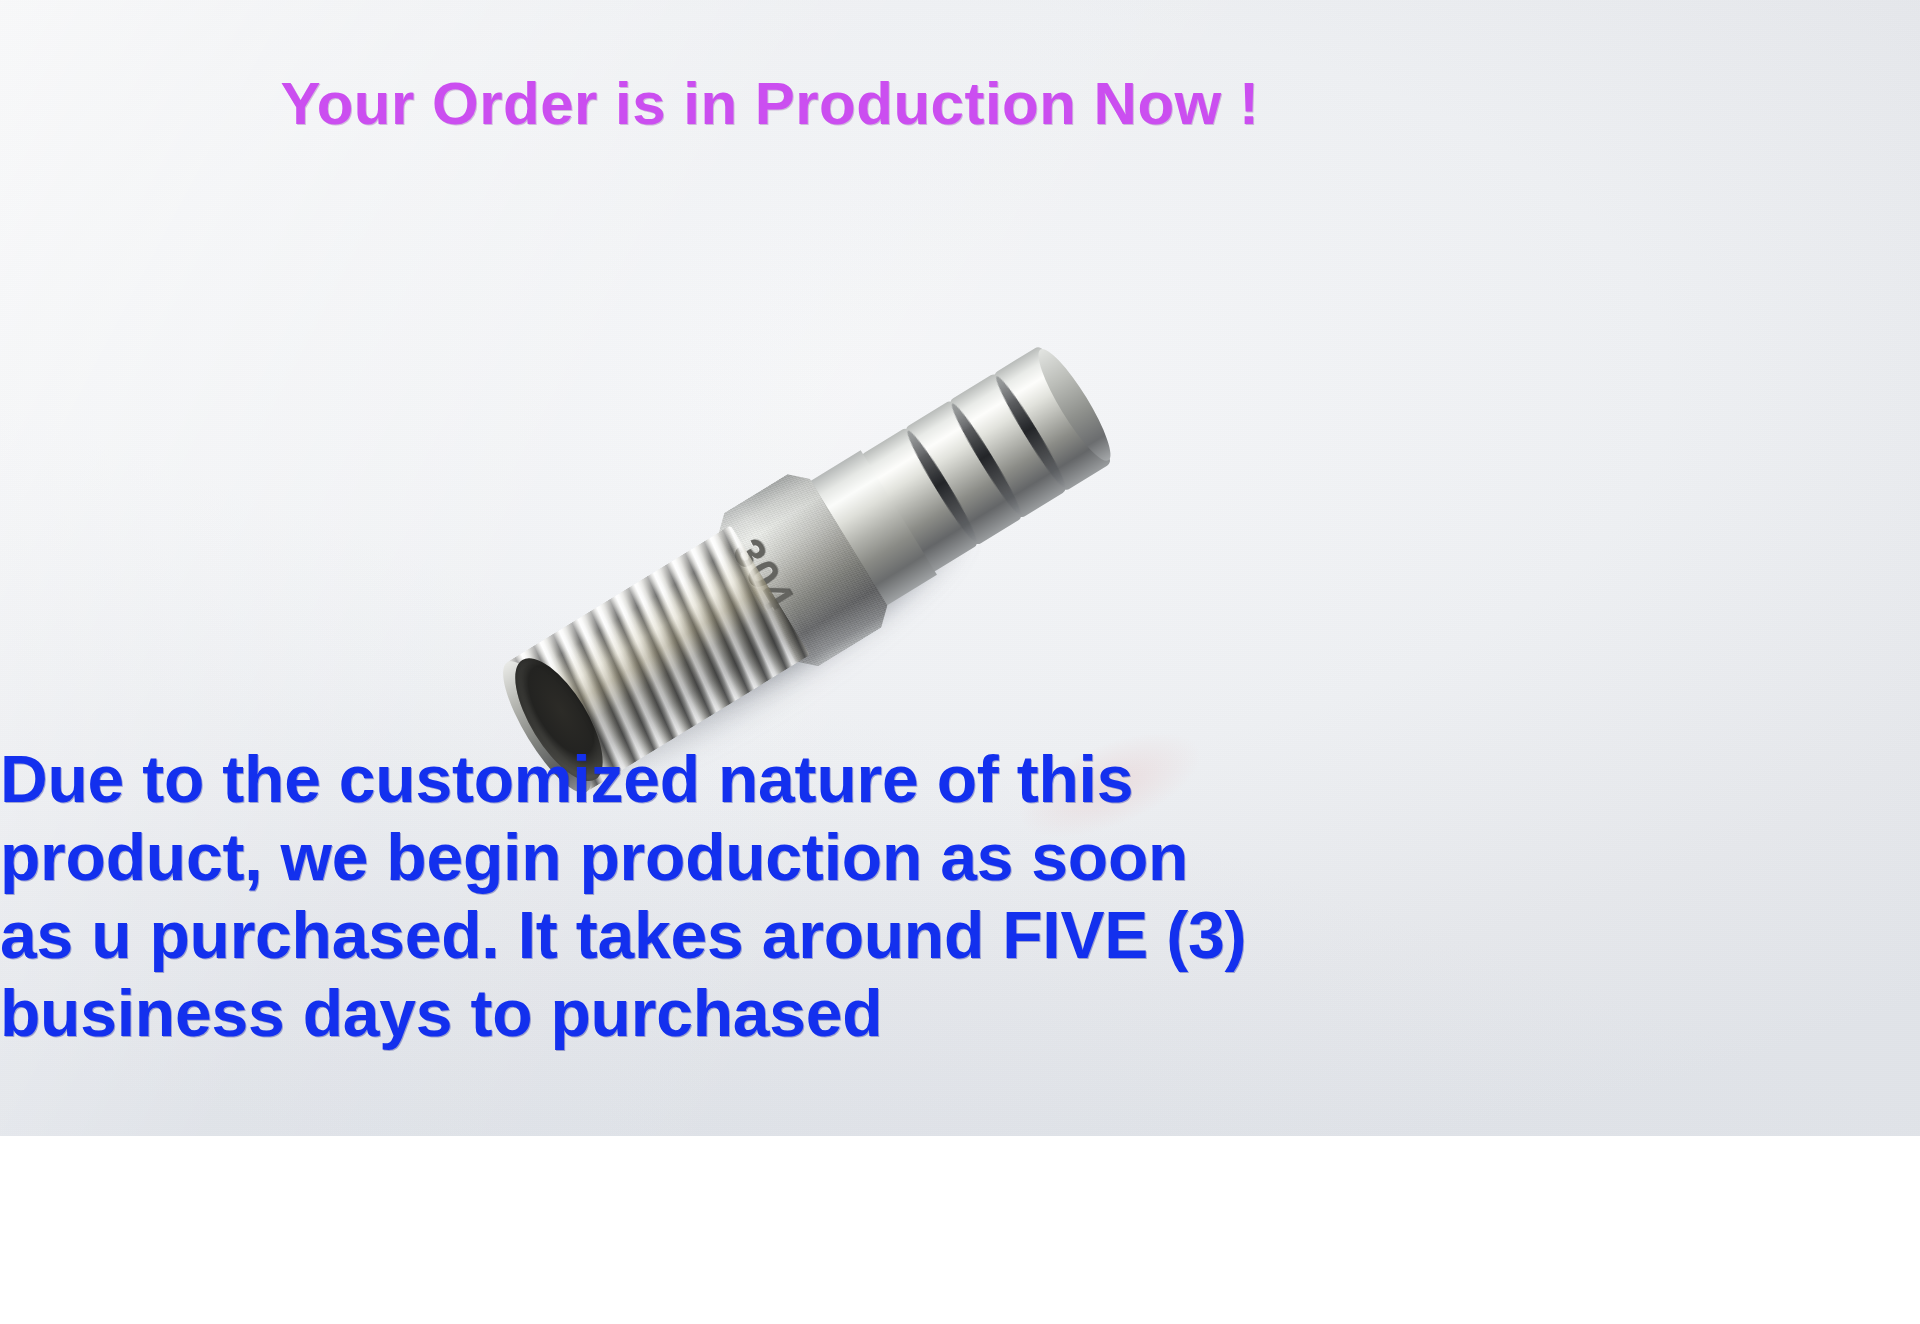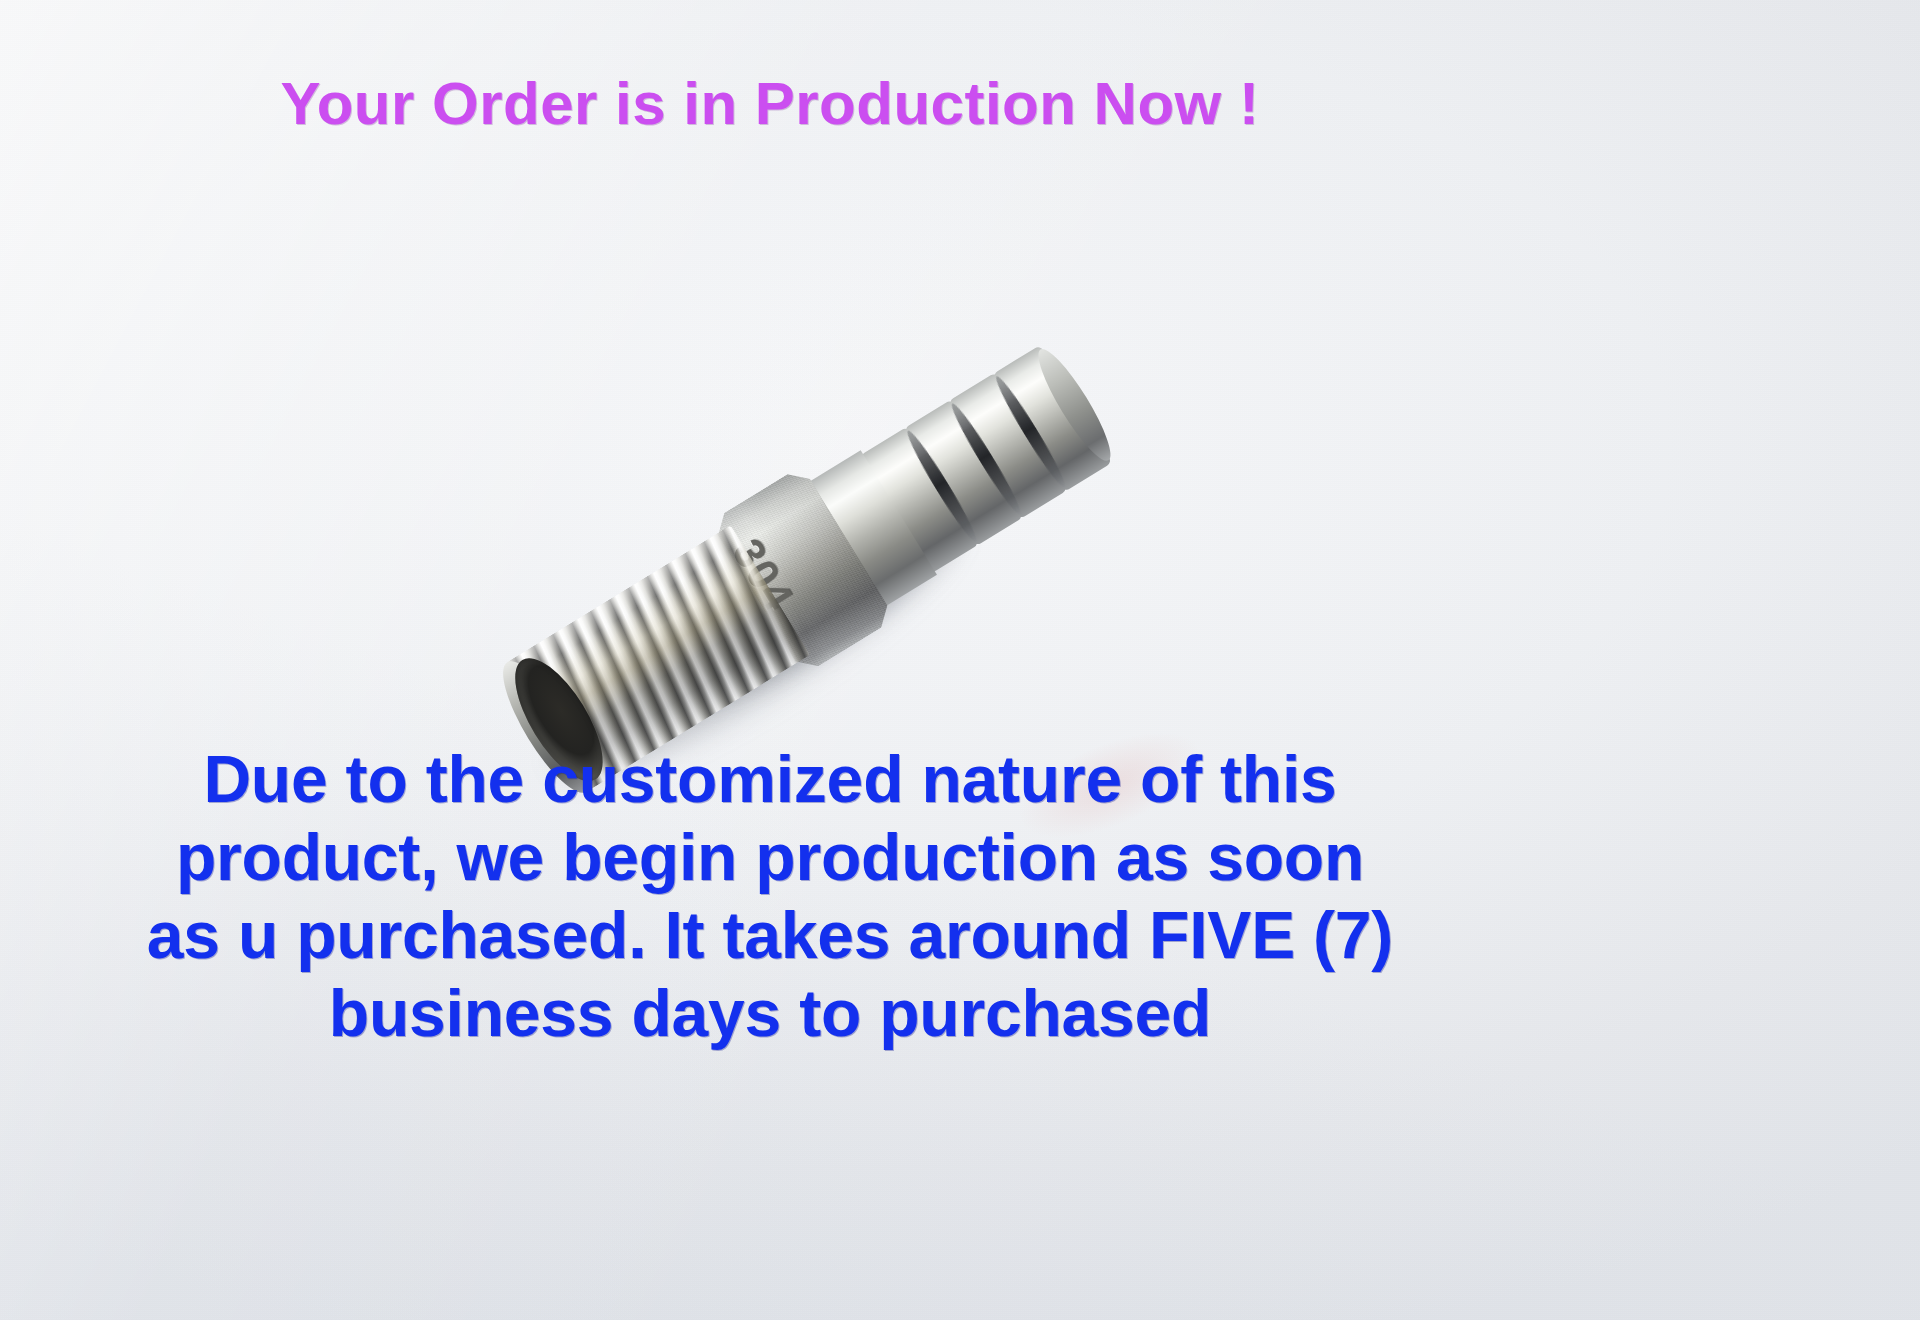--- a/index.html
+++ b/index.html
@@ -4,21 +4,21 @@
 <style>
   html, body {
     margin: 0;
     padding: 0;
     background: #ffffff;
   }
 
   #canvas {
     position: relative;
     width: 1920px;
-    height: 1320px;
+    height: 1136px;
     overflow: hidden;
     background: #eef0f3;
     font-family: "Liberation Sans", sans-serif;
   }
 
   
   .backdrop {
     position: absolute;
     inset: 0;
     background:
@@ -245,21 +245,20 @@
     color: #cb4ef0;
     text-shadow: 1px 1px 0 rgba(120,40,150,0.28);
     white-space: nowrap;
   }
 
   .bodytext {
     position: absolute;
     left: 0;
     top: 740px;
     width: 1540px;
-    text-align: center;
     font-family: "Liberation Sans", sans-serif;
     font-weight: 700;
     font-size: 66px;
     line-height: 78px;
     letter-spacing: -0.2px;
     color: #1330ee;
     text-shadow: 1px 1px 0 rgba(20,30,150,0.35);
   }
   .bodytext .line { display: block; white-space: nowrap; }
 </style>
@@ -306,17 +305,17 @@
       </div>
       <div class="thread-end-ring" style="position:absolute; left:50px; top:228px;"></div>
       <div class="thread-end-cap" style="position:absolute; left:58px; top:234px;"></div>
 
     </div>
   </div>
 
   <div class="bodytext">
     <span class="line">Due to the customized nature of this</span>
     <span class="line">product, we begin production as soon</span>
-    <span class="line">as u purchased. It takes around FIVE (7)</span>
+    <span class="line">as u purchased. It takes around FIVE (3)</span>
     <span class="line">business days to purchased</span>
   </div>
 
 </div>
 
 </body></html>

